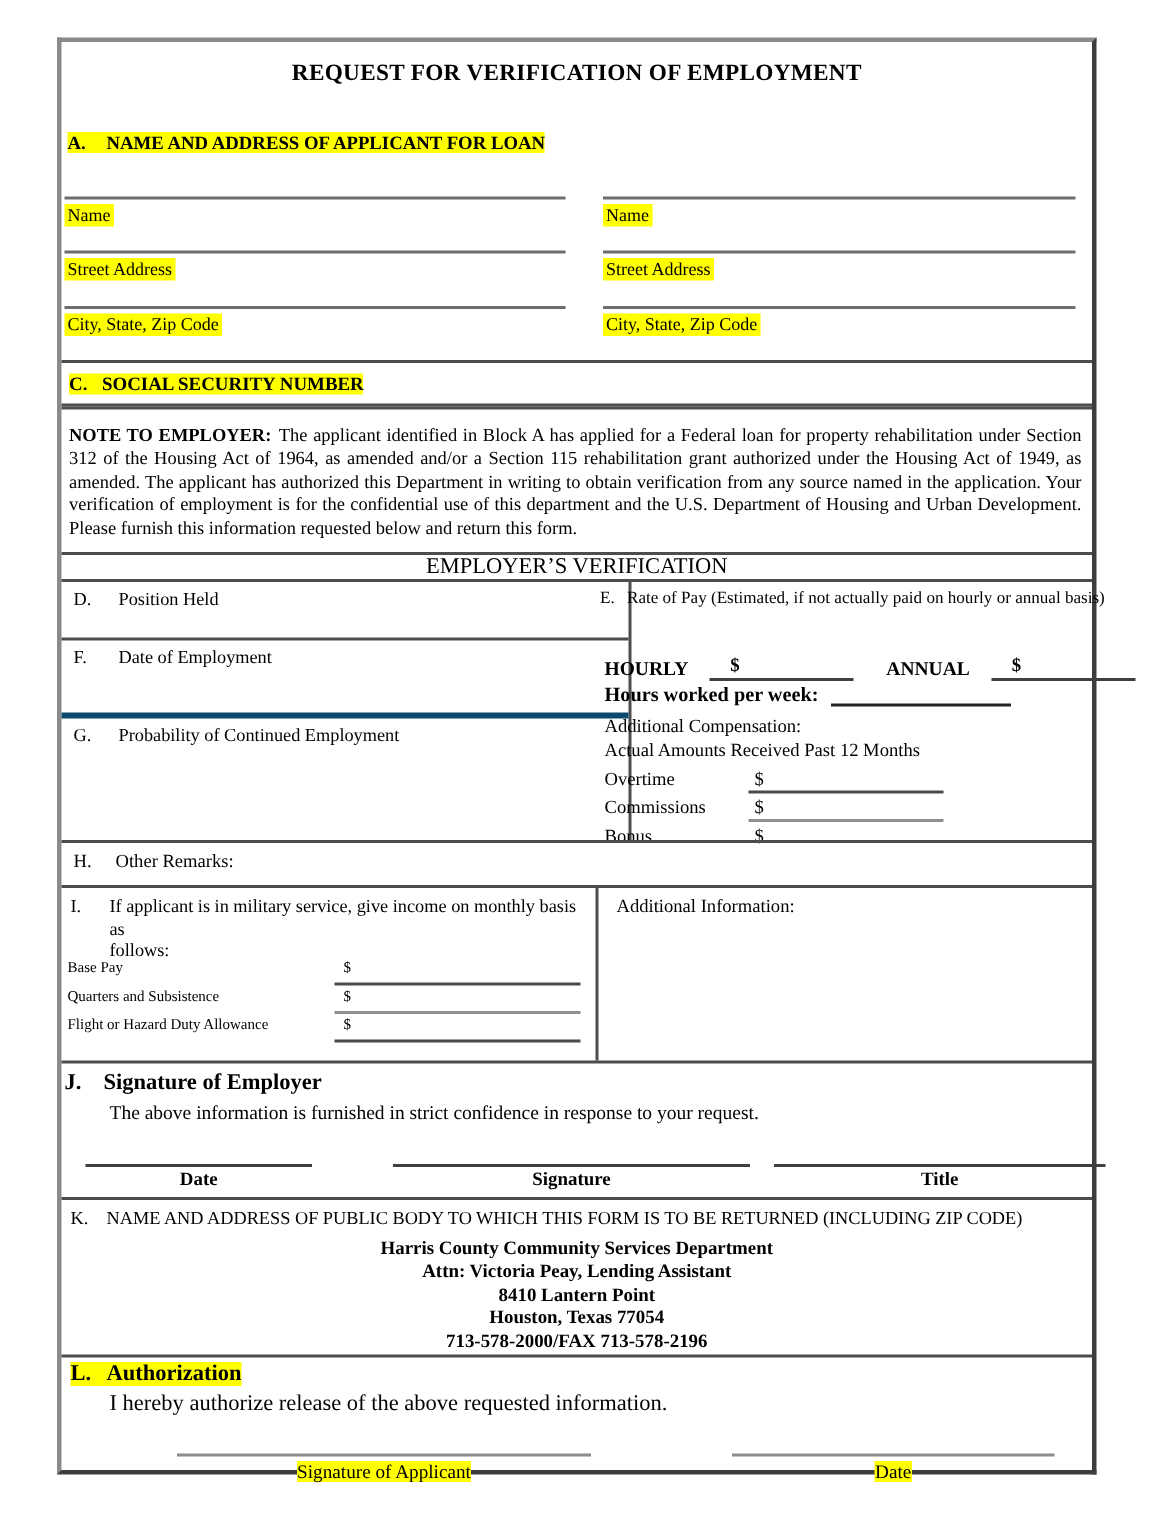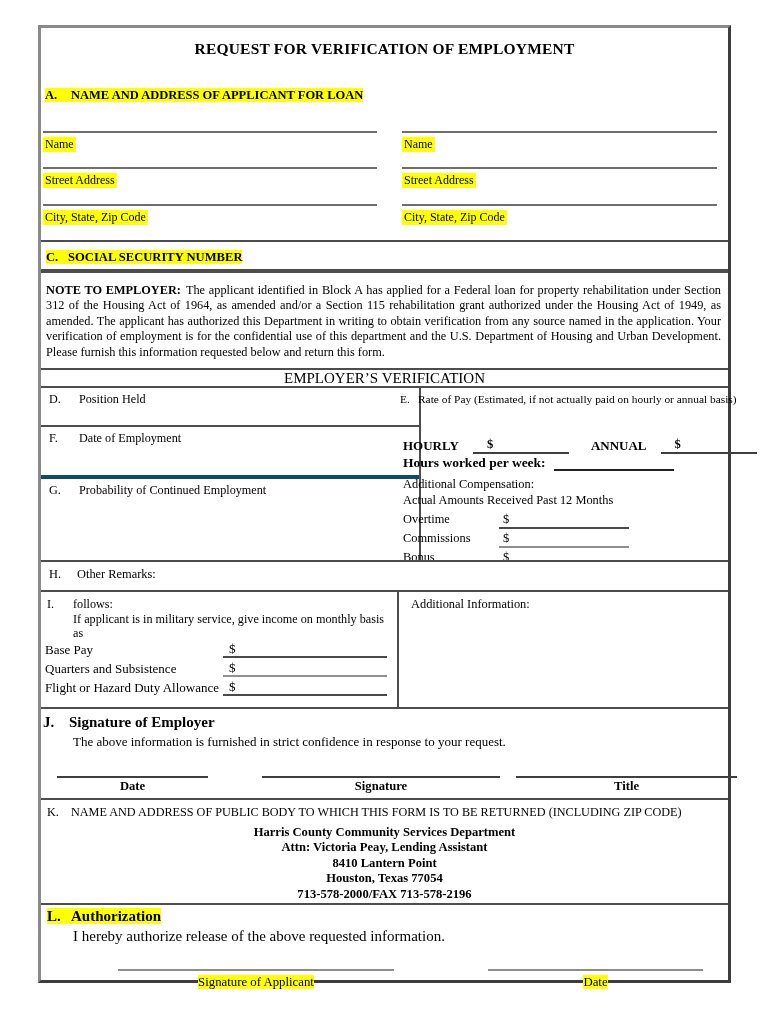--- a/index.html
+++ b/index.html
@@ -68,21 +68,21 @@
   
   #sec-h{top:532px;height:30px;padding:5px 0 13px 8px;font-size:12.4px;}
   #sec-h .letter{width:28px;}
   
   #sec-i{top:562px;height:117px;}
   .i-left{position:absolute;left:0;top:0;width:358px;height:115px;border-right:2px solid #4d4d4d;box-sizing:border-box;}
   .i-intro{display:flex;padding:5px 0 0 6px;font-size:12.2px;}
   .i-intro .letter{width:26px;flex:none;}
   .i-lines{width:320px;line-height:14.6px;}
   .i-rows{position:absolute;top:48px;left:4px;}
-  .i-row{display:flex;height:19px;font-size:13px;align-items:center;}
+  .i-row{display:flex;height:19px;font-size:10px;}
   .i-row .ilabel{width:178px;}
   .iblank{width:164px;padding-left:6px;}
   .i-right{position:absolute;left:360px;top:0;right:0;padding:5px 0 0 10px;font-size:12.4px;}
   
   #sec-j{top:679px;height:91px;}
   .j-head{padding:5px 0 0 2px;font-size:15px;font-weight:bold;}
   .j-head .letter{width:26px;}
   .j-text{margin:3px 0 0 32px;font-size:13px;}
   .sig-item{position:absolute;border-top:2px solid #3f3f3f;padding-top:1px;text-align:center;}
   .sig-item .slabel{font-weight:bold;font-size:12.6px;}
@@ -201,22 +201,22 @@
 
   <div class="sec bt" id="sec-h">
     <span class="letter">H.</span><span>Other Remarks:</span>
   </div>
 
   <div class="sec bt" id="sec-i">
     <div class="i-left">
       <div class="i-intro">
         <span class="letter">I.</span>
         <span class="i-lines">
+          <div>If applicant is in military service, give income on monthly basis as</div>
           <div>follows:</div>
-          <div>If applicant is in military service, give income on monthly basis as</div>
         </span>
       </div>
       <div class="i-rows">
         <div class="i-row">
           <span class="ilabel">Base Pay</span>
           <span class="iblank u1"><span>$</span></span>
         </div>
         <div class="i-row">
           <span class="ilabel">Quarters and Subsistence</span>
           <span class="iblank u2"><span>$</span></span>

